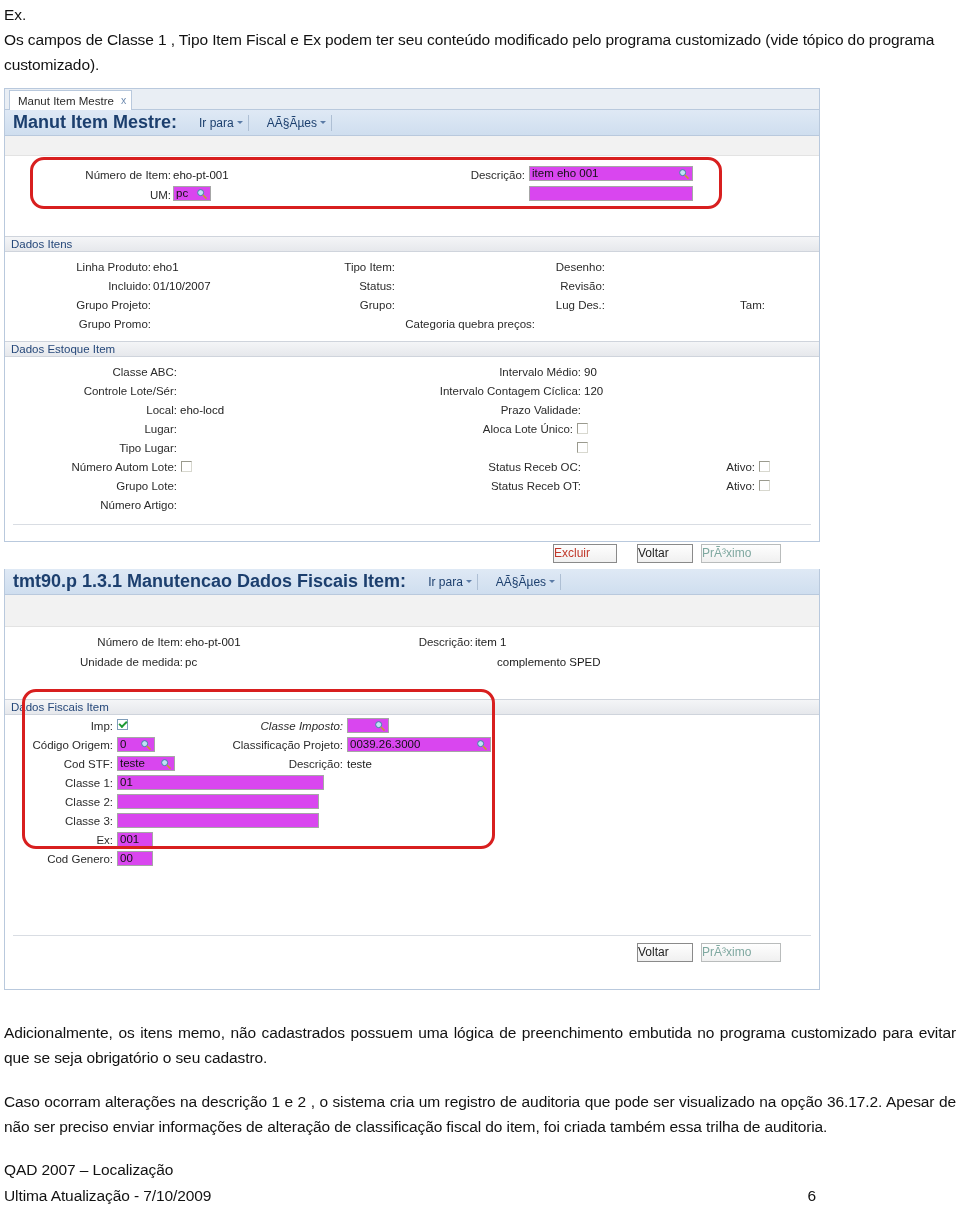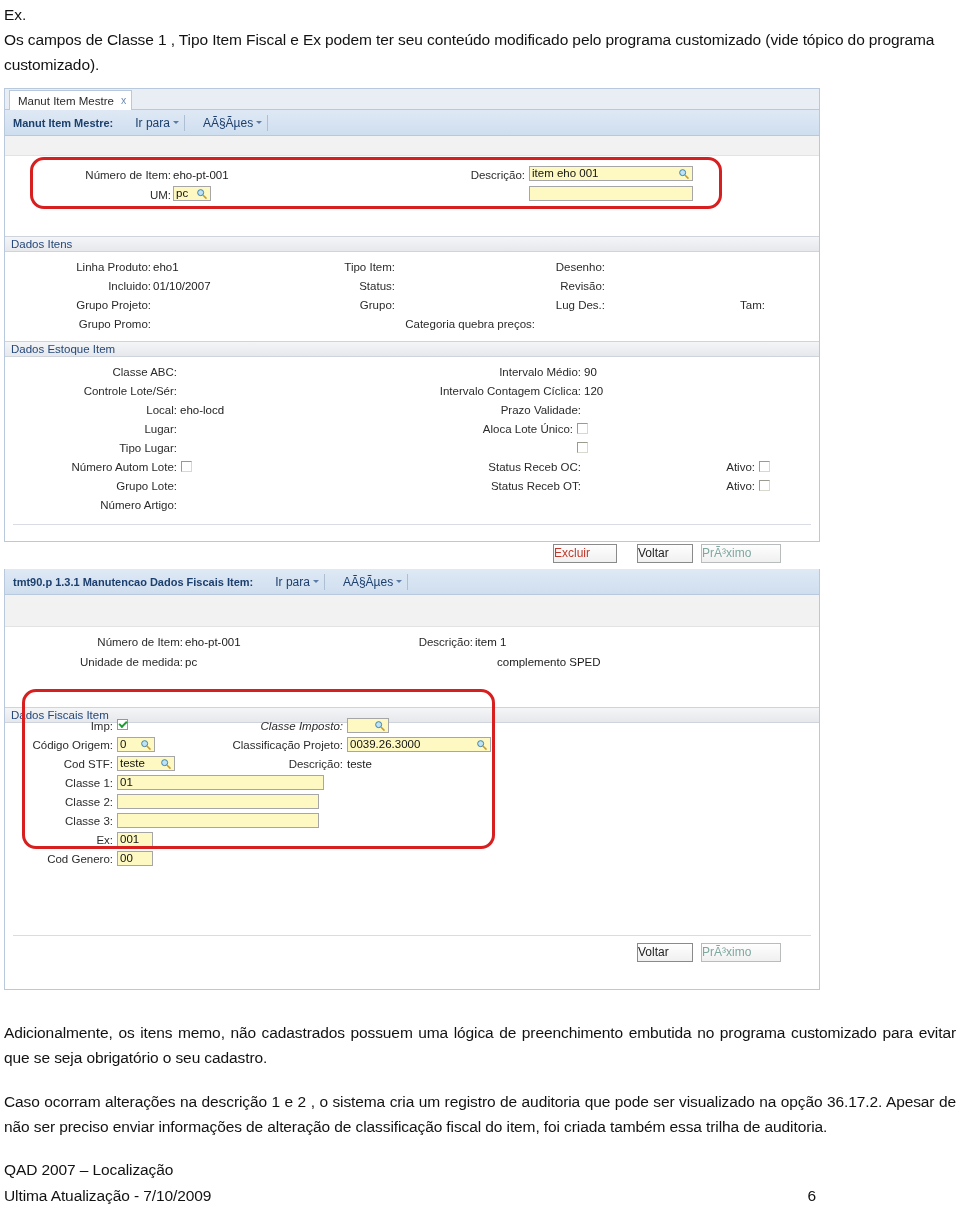--- a/index.html
+++ b/index.html
@@ -61,21 +61,21 @@
   }
   .menubar {
     height:26px;
     background:linear-gradient(to bottom,#dfe9f5 0%,#cfdeef 100%);
     border-bottom:1px solid #b9c9dd;
     display:flex; align-items:center;
     padding-left:8px;
     gap:0;
   }
   .menubar .prog-title {
-    font-size:11px;
+    font-size:18px;
     font-weight:bold;
     color:#1c3f6e;
     margin-right:16px;
     white-space:nowrap;
   }
   .menu-item {
     font-size:12px;
     color:#1c3f6e;
     padding:0 14px 0 6px;
     position:relative;
@@ -120,21 +120,21 @@
     position:absolute;
     font-size:11.5px;
     color:#1b1b1b;
     white-space:nowrap;
     height:15px; line-height:15px;
   }
 
   
   .inp {
     position:absolute;
-    background:#fef9c3;
+    background:#d946ef;
     border:1px solid #a6a6a6;
     font-size:11.5px;
     color:#111;
     height:15px;
     line-height:13px;
     padding:0 2px;
     display:flex;
     align-items:center;
     overflow:hidden;
   }
@@ -345,21 +345,21 @@
 
     <div class="lblcell" style="left:30px; top:40px; width:148px;">Número de Item:</div>
     <div class="valcell" style="left:180px; top:40px;">eho-pt-001</div>
     <div class="lblcell" style="left:30px; top:60px; width:148px;">Unidade de medida:</div>
     <div class="valcell" style="left:180px; top:60px;">pc</div>
 
     <div class="lblcell" style="left:350px; top:40px; width:118px;">Descrição:</div>
     <div class="valcell" style="left:470px; top:40px;">item 1</div>
     <div class="valcell" style="left:492px; top:60px;">complemento SPED</div>
 
-    <div class="section-bar" style="left:0; top:112px; width:100%;">Dados Fiscais Item</div>
+    <div class="section-bar" style="left:0; top:104px; width:100%;">Dados Fiscais Item</div>
 
     <div class="lblcell" style="left:14px; top:124px; width:94px;">Imp:</div>
     <div class="cb checked" style="left:112px; top:124px;"></div>
 
     <div class="lblcell" style="left:14px; top:143px; width:94px;">Código Origem:</div>
     <div class="inp" style="left:112px; top:142px; width:38px;">
       <span class="txt">0</span>
       <span class="mag">
         <svg class="magnifier" viewBox="0 0 16 16">
             <circle cx="6.2" cy="6.2" r="4" fill="#bfe3f5" stroke="#3d7fa6" stroke-width="1.3"></circle>

